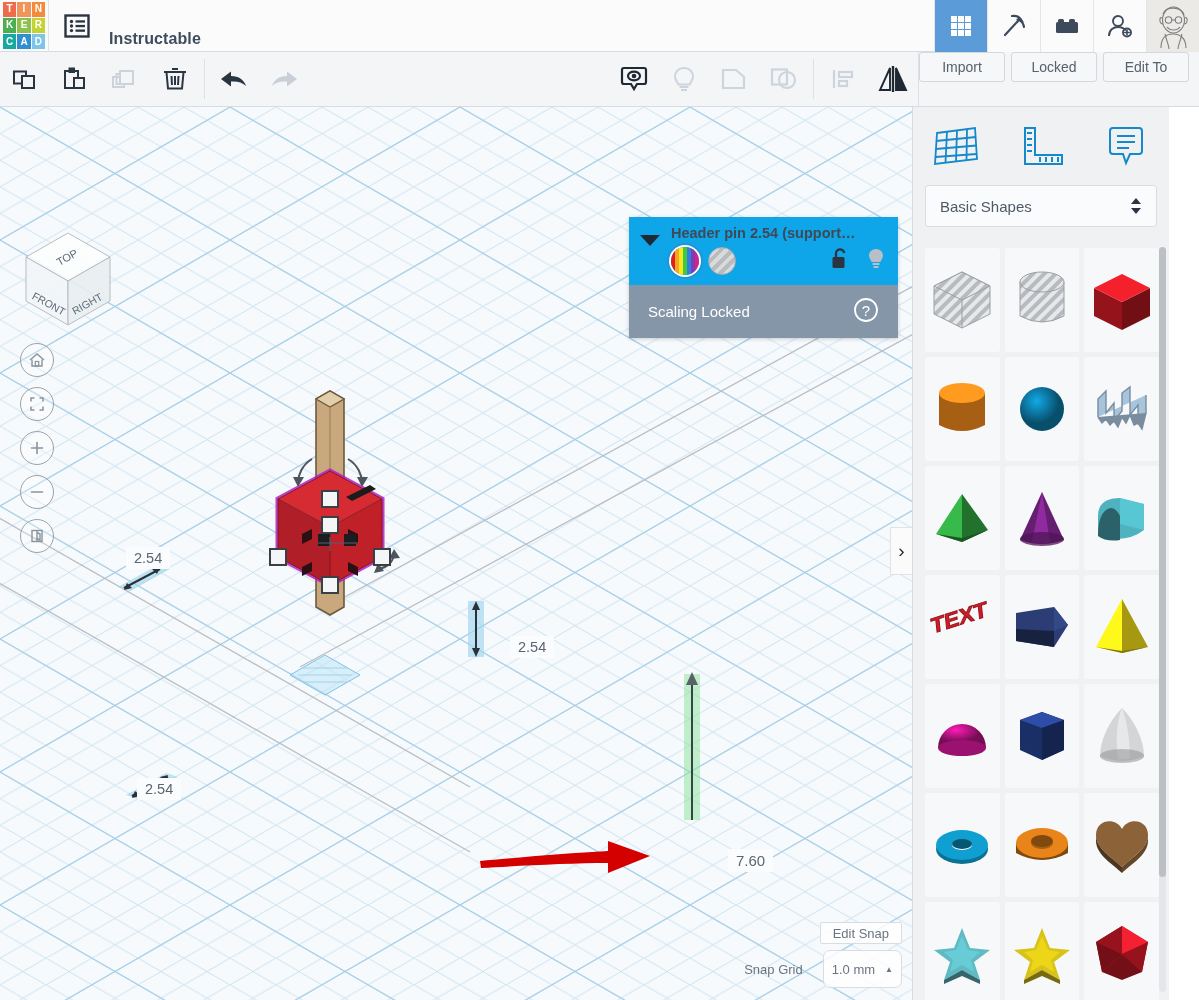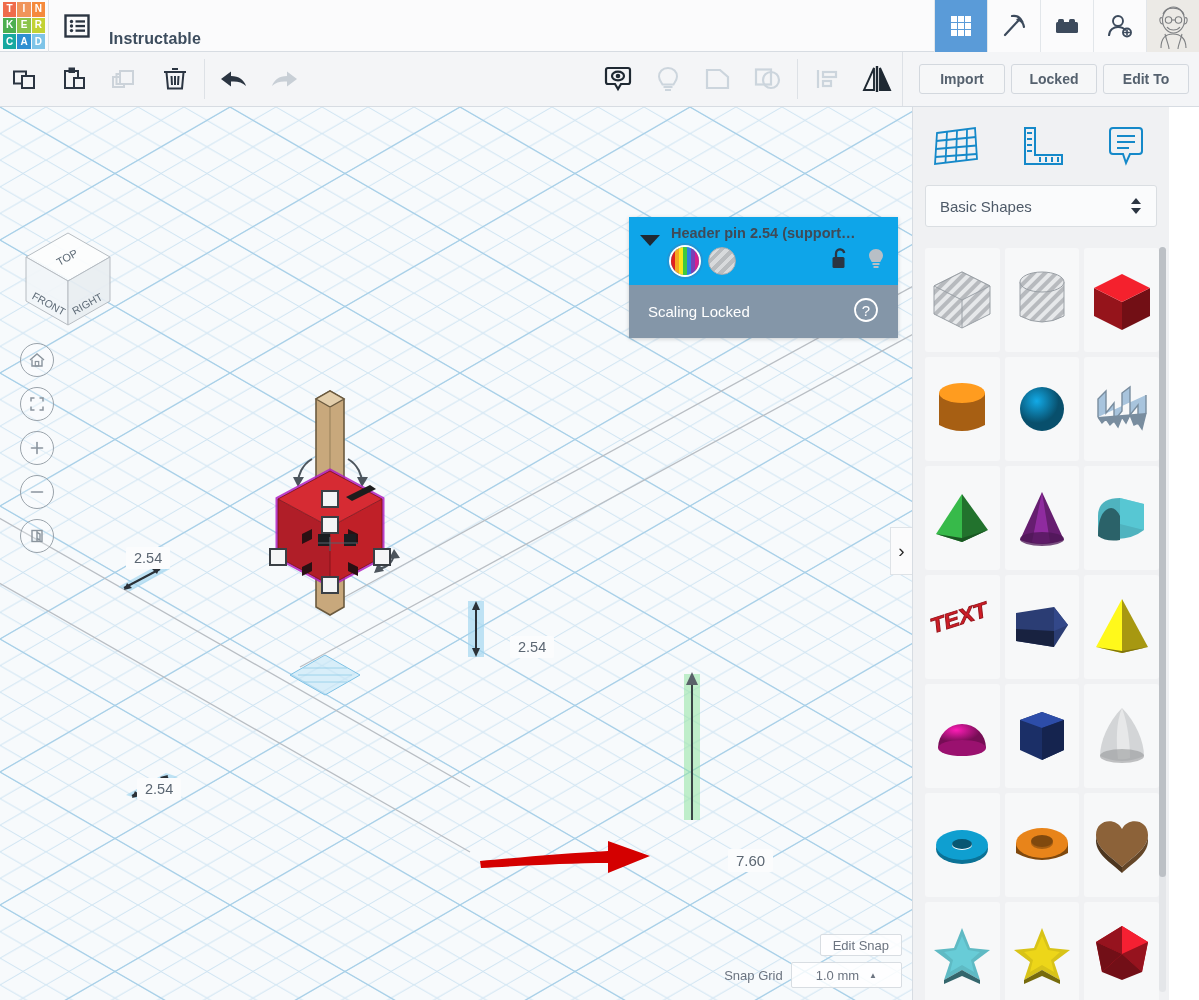--- a/index.html
+++ b/index.html
@@ -57,22 +57,22 @@
   }
   .tb-sep { width: 1px; height: 40px; background: #dde1e6; margin: 0 4px; }
   .tb-spacer { flex: 1; }
   .tb-actions { display: flex; gap: 6px; padding-right: 10px; }
   .btn {
     height: 30px; min-width: 86px; padding: 0 14px;
     background: #f6f7f8; border: 1px solid #d3d8de; border-radius: 3px;
     color: #55616e; font-size: 14px; font-family: "Liberation Sans", sans-serif;
     display: flex; align-items: center; justify-content: center;
   }
-  .tb-actions-wrap { display: flex; align-items: center; border-left: 1px solid #dde1e6;
-    height: 54px; padding-left: 16px; font-weight: bold; }
+  .tb-actions-wrap { display: flex; border-left: 1px solid #dde1e6;
+    height: 54px; padding-left: 0; }
 
   
   .canvas {
     position: absolute; left: 0; top: 107px; width: 912px; height: 893px;
     background: #f7fafc; overflow: hidden;
   }
   .grid-layer { position: absolute; inset: 0; }
 
   
   .viewcube { position: absolute; left: 18px; top: 118px; width: 100px; height: 110px; }
@@ -126,26 +126,26 @@
   .sp-help { margin-left: auto; }
 
   
   .gridctl { position: absolute; right: 10px; bottom: 12px; text-align: right; }
   .editgrid {
     display: inline-flex; align-items: center; justify-content: center;
     height: 22px; padding: 0 12px; font-size: 13px; color: #6c7480;
     background: rgba(255,255,255,0.82); border: 1px solid #d8dde2; border-radius: 2px;
     margin-bottom: 6px;
   }
-  .snaprow { display: flex; align-items: center; justify-content: flex-end; gap: 8px; }
+  .snaprow { display: flex; align-items: center; justify-content: flex-end; gap: 20px; }
   .snaplabel { font-size: 13px; color: #6c7480; }
   .snapsel {
     display: inline-flex; align-items: center; gap: 10px;
-    height: 26px; padding: 0 24px; font-size: 13px; color: #6c7480;
-    background: rgba(255,255,255,0.82); border: 1px solid #d8dde2; border-radius: 2px;
+    height: 38px; padding: 0 8px; font-size: 13px; color: #6c7480;
+    background: rgba(255,255,255,0.82); border: 1px solid #d8dde2; border-radius: 7px;
   }
 
   
   .collapsetab {
     position: absolute; right: 0; top: 420px; width: 22px; height: 48px;
     background: #fbfbfc; border: 1px solid #dfe3e7; border-right: none;
     display: flex; align-items: center; justify-content: center;
     font-size: 19px; color: #2b2b2b;
   }
 

